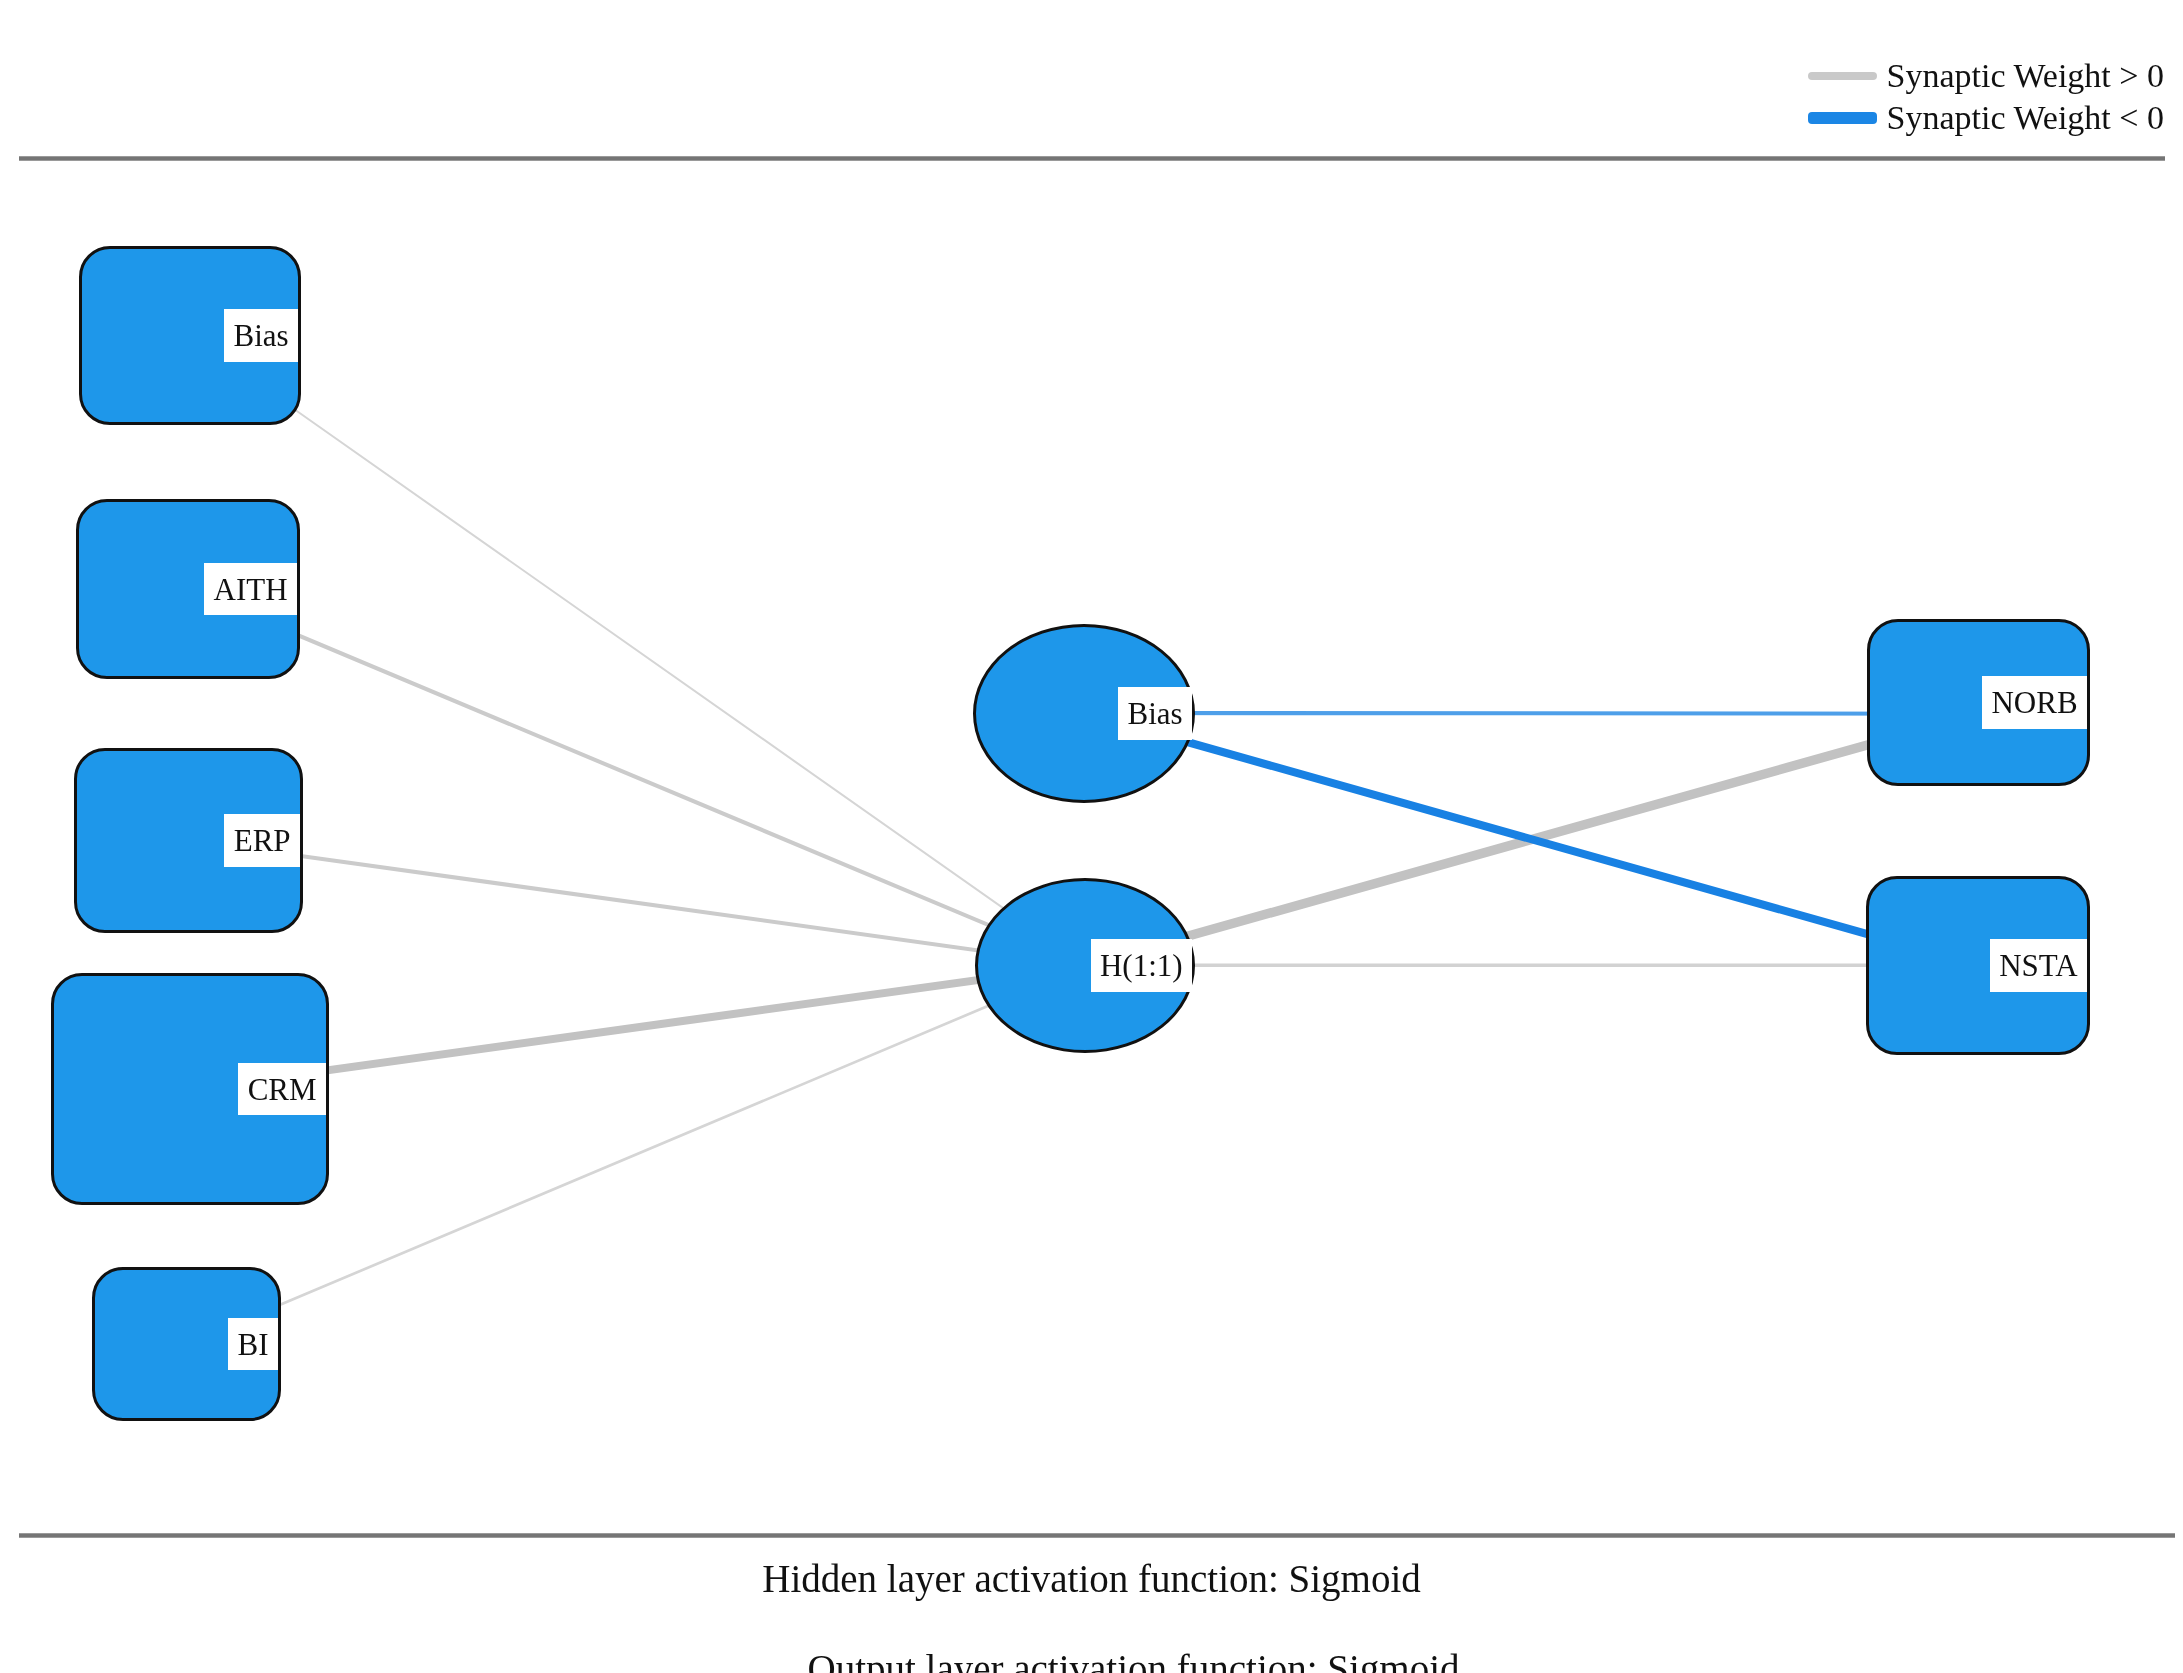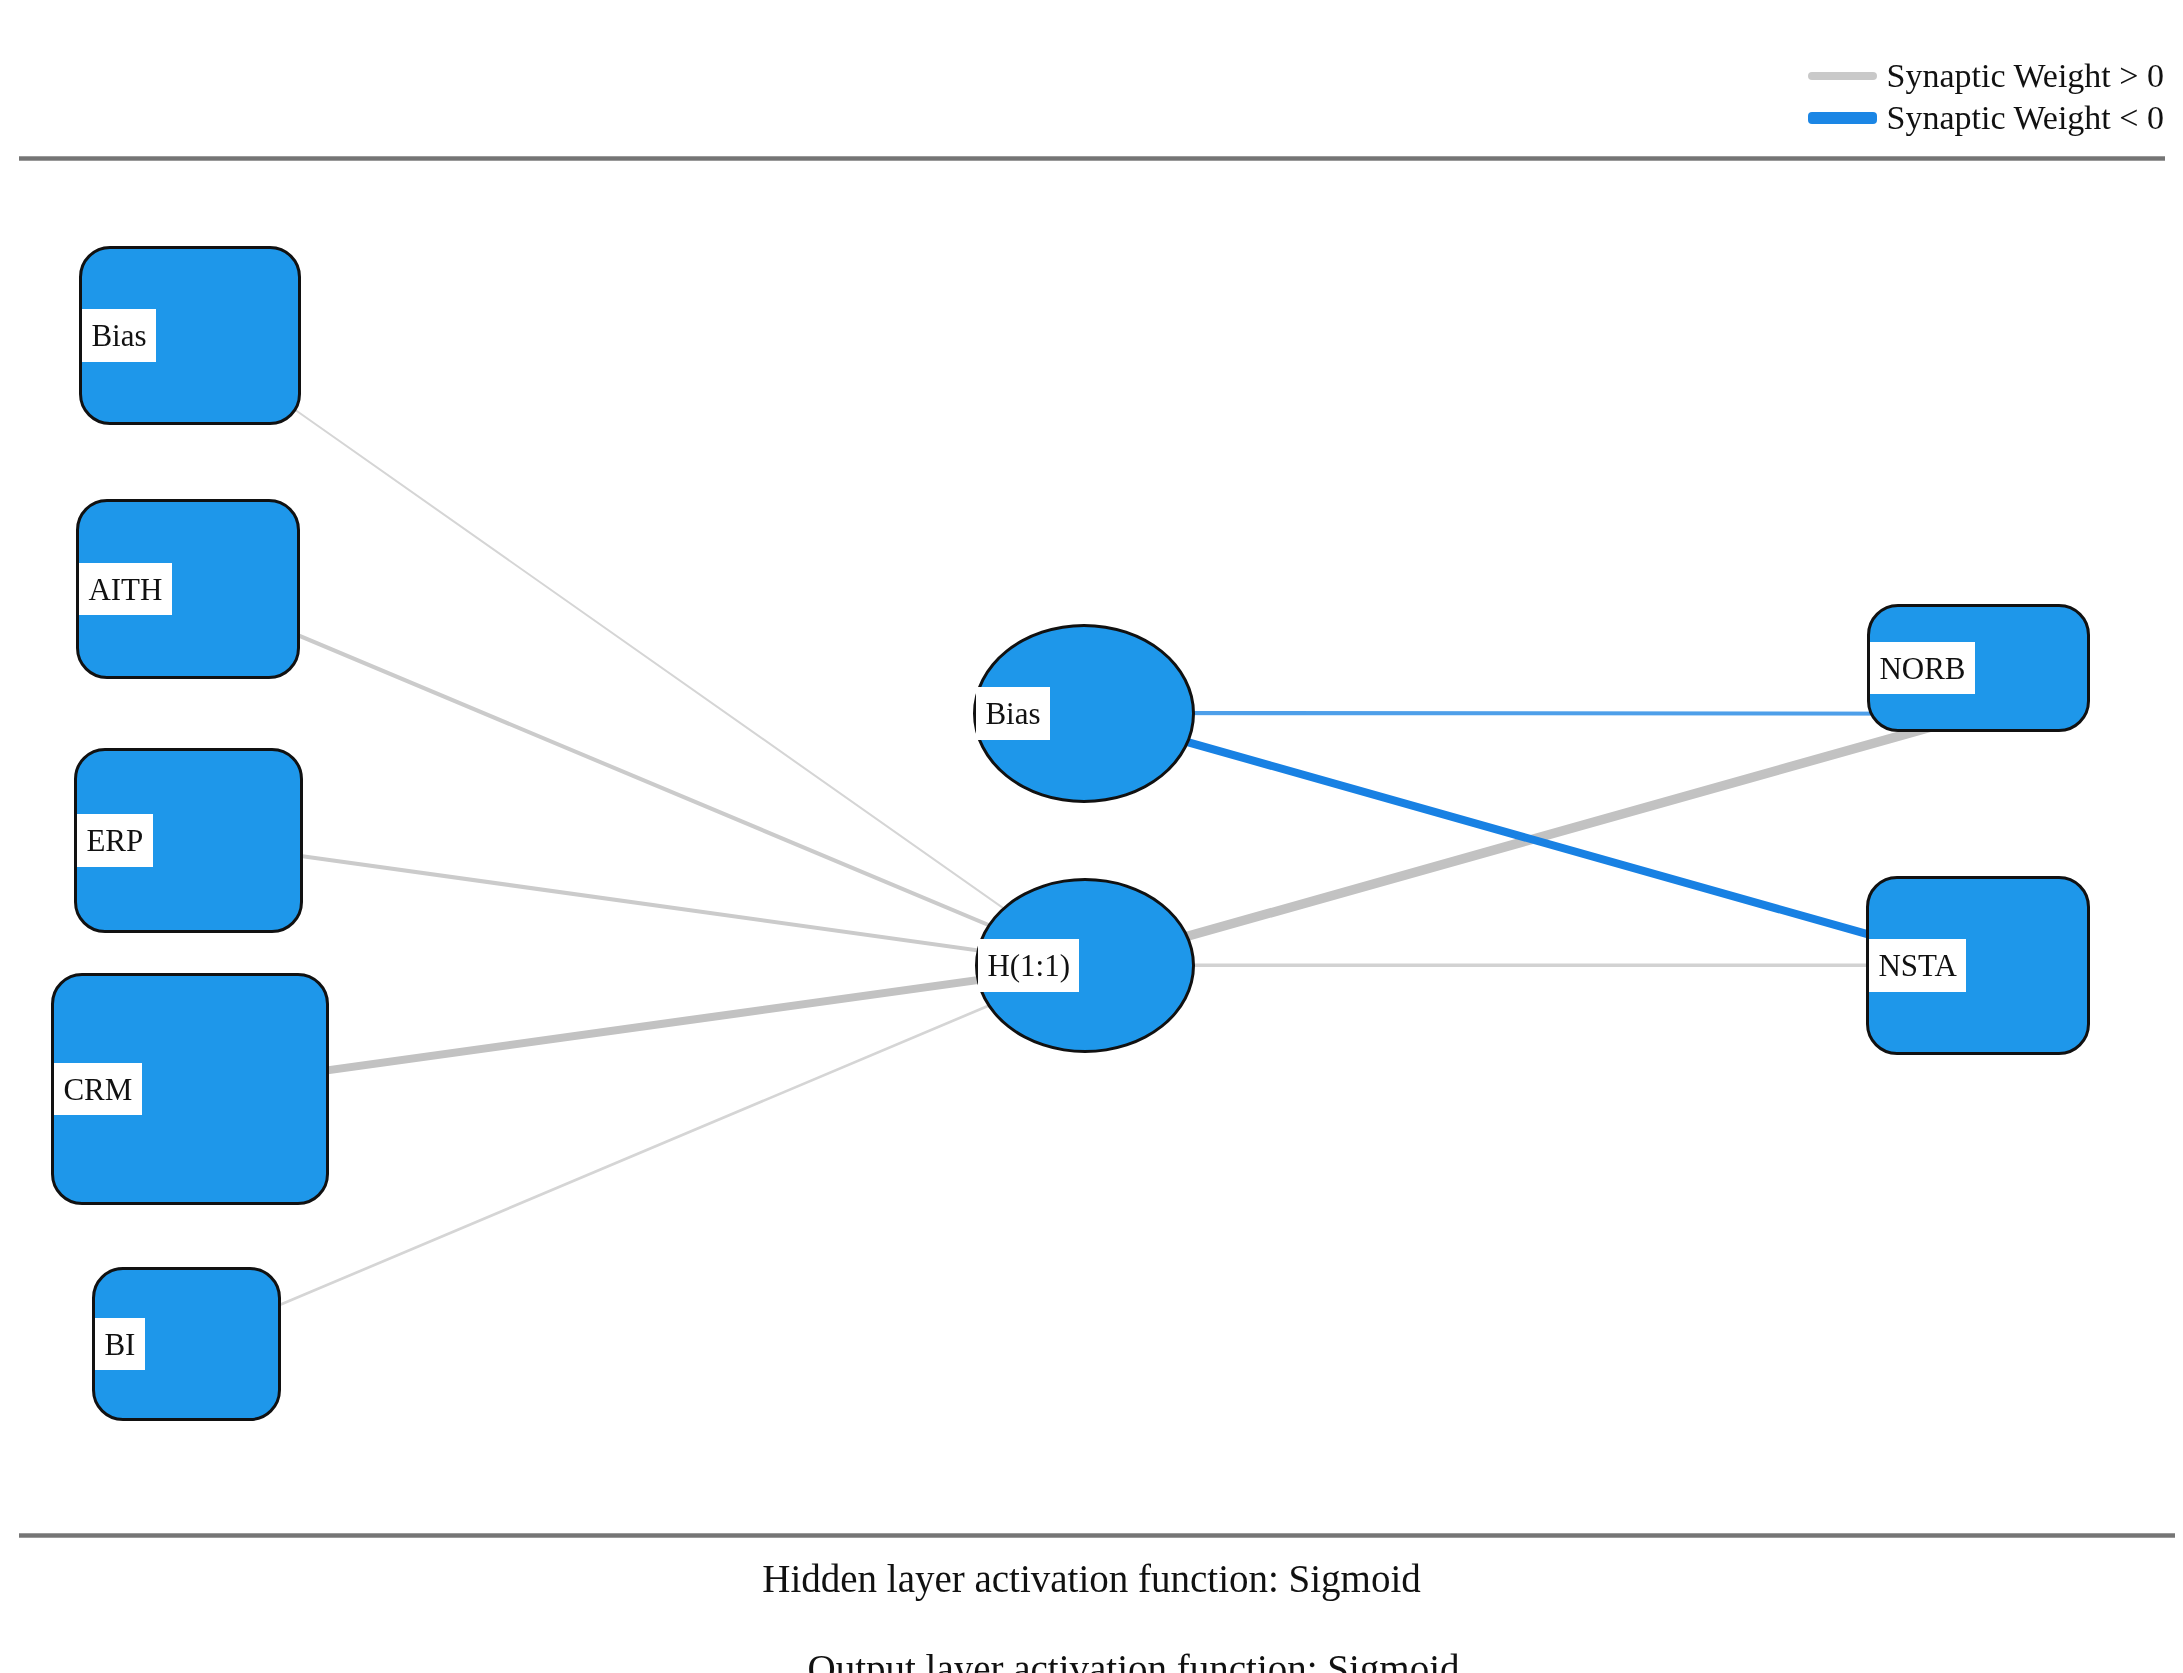--- a/index.html
+++ b/index.html
@@ -58,21 +58,21 @@
   }
   
   .node {
     position: absolute;
     z-index: 2;
     background: #1E97EA;
     border: 3.4px solid #111111;
     box-sizing: border-box;
     display: flex;
     align-items: center;
-    justify-content: flex-start;
+    justify-content: flex-end;
   }
   .node.rect { border-radius: 31px; }
   .node.ellipse { border-radius: 50%; }
   .node-label {
     background: #ffffff;
     color: #111111;
     font-size: 31px;
     line-height: 1;
     padding: 10.8px 9.4px;
     white-space: nowrap;
@@ -136,21 +136,21 @@
     <span class="node-label">BI</span>
   </div>
 
   <div class="node ellipse" style="left:973px; top:585px; width:222px; height:179px;">
     <span class="node-label">Bias</span>
   </div>
   <div class="node ellipse" style="left:975px; top:839px; width:220px; height:175px;">
     <span class="node-label">H(1:1)</span>
   </div>
 
-  <div class="node rect" style="left:1867px; top:565px; width:223px; height:128px;">
+  <div class="node rect" style="left:1867px; top:580px; width:223px; height:167px;">
     <span class="node-label">NORB</span>
   </div>
   <div class="node rect" style="left:1866px; top:837px; width:224px; height:179px;">
     <span class="node-label">NSTA</span>
   </div>
 
   <div id="rule-bottom" class="rule"></div>
 
   <div id="caption-hidden" class="caption">Hidden layer activation function: Sigmoid</div>
   <div id="caption-output" class="caption">Output layer activation function: Sigmoid</div>

